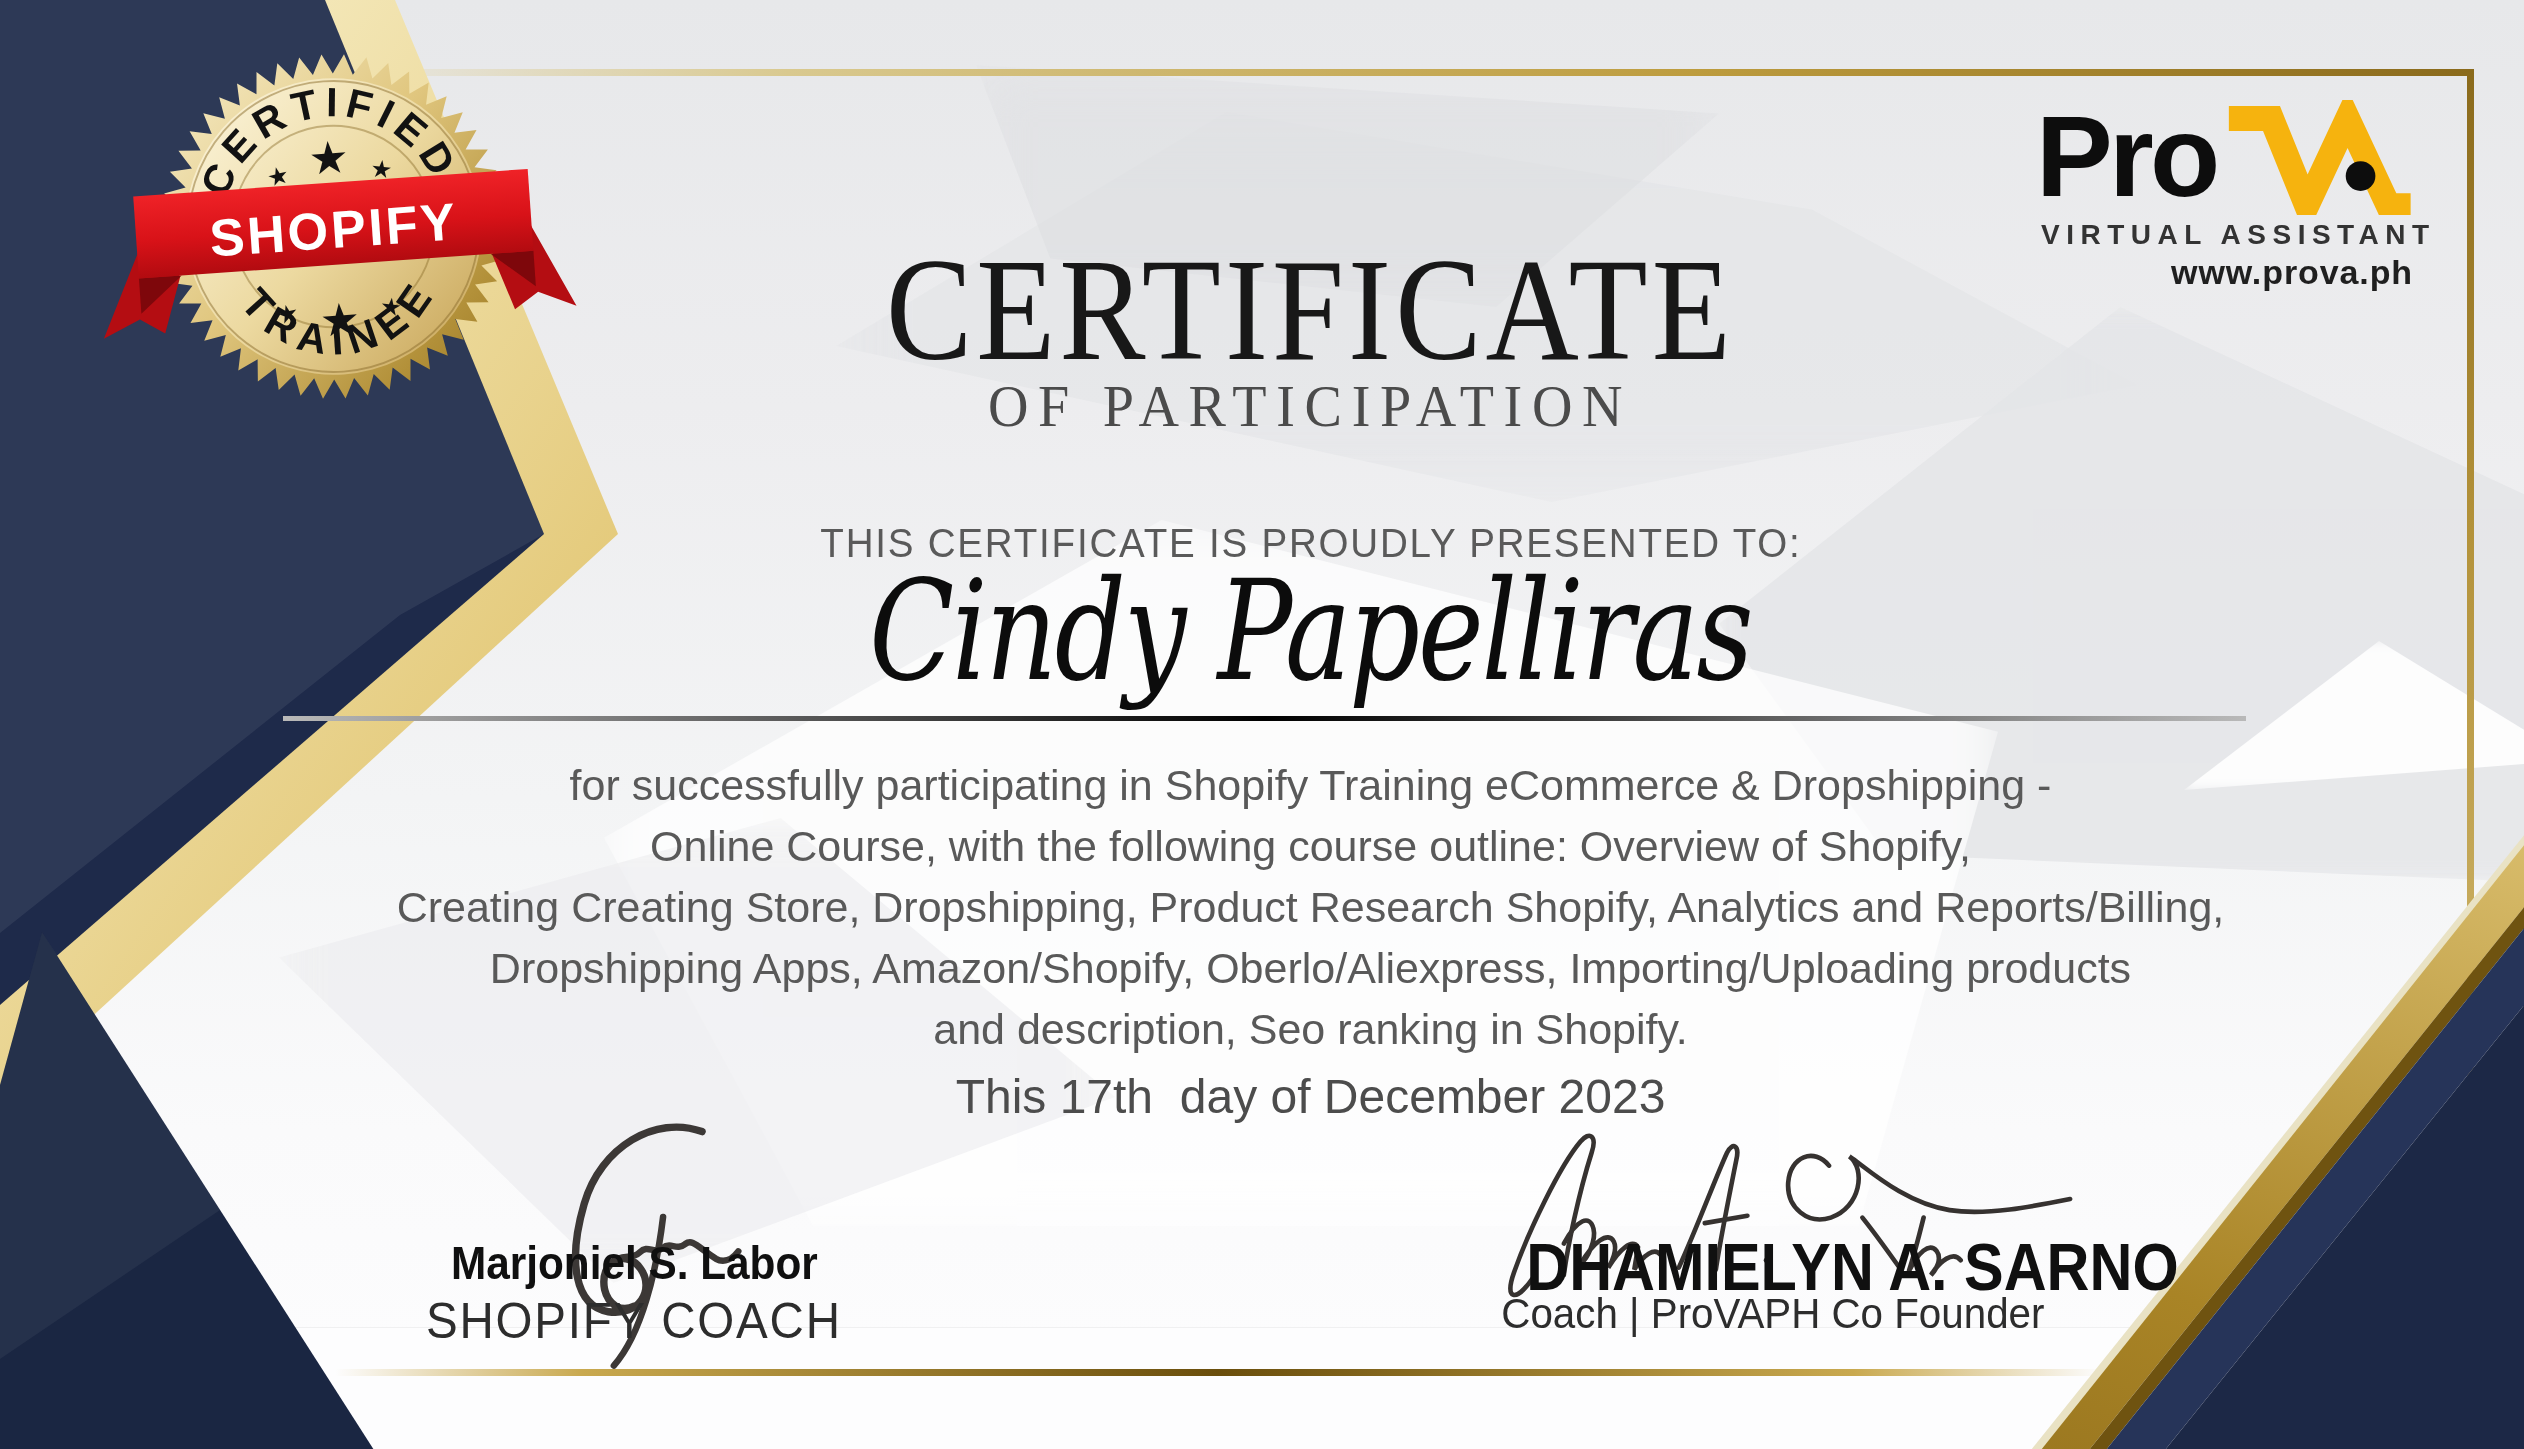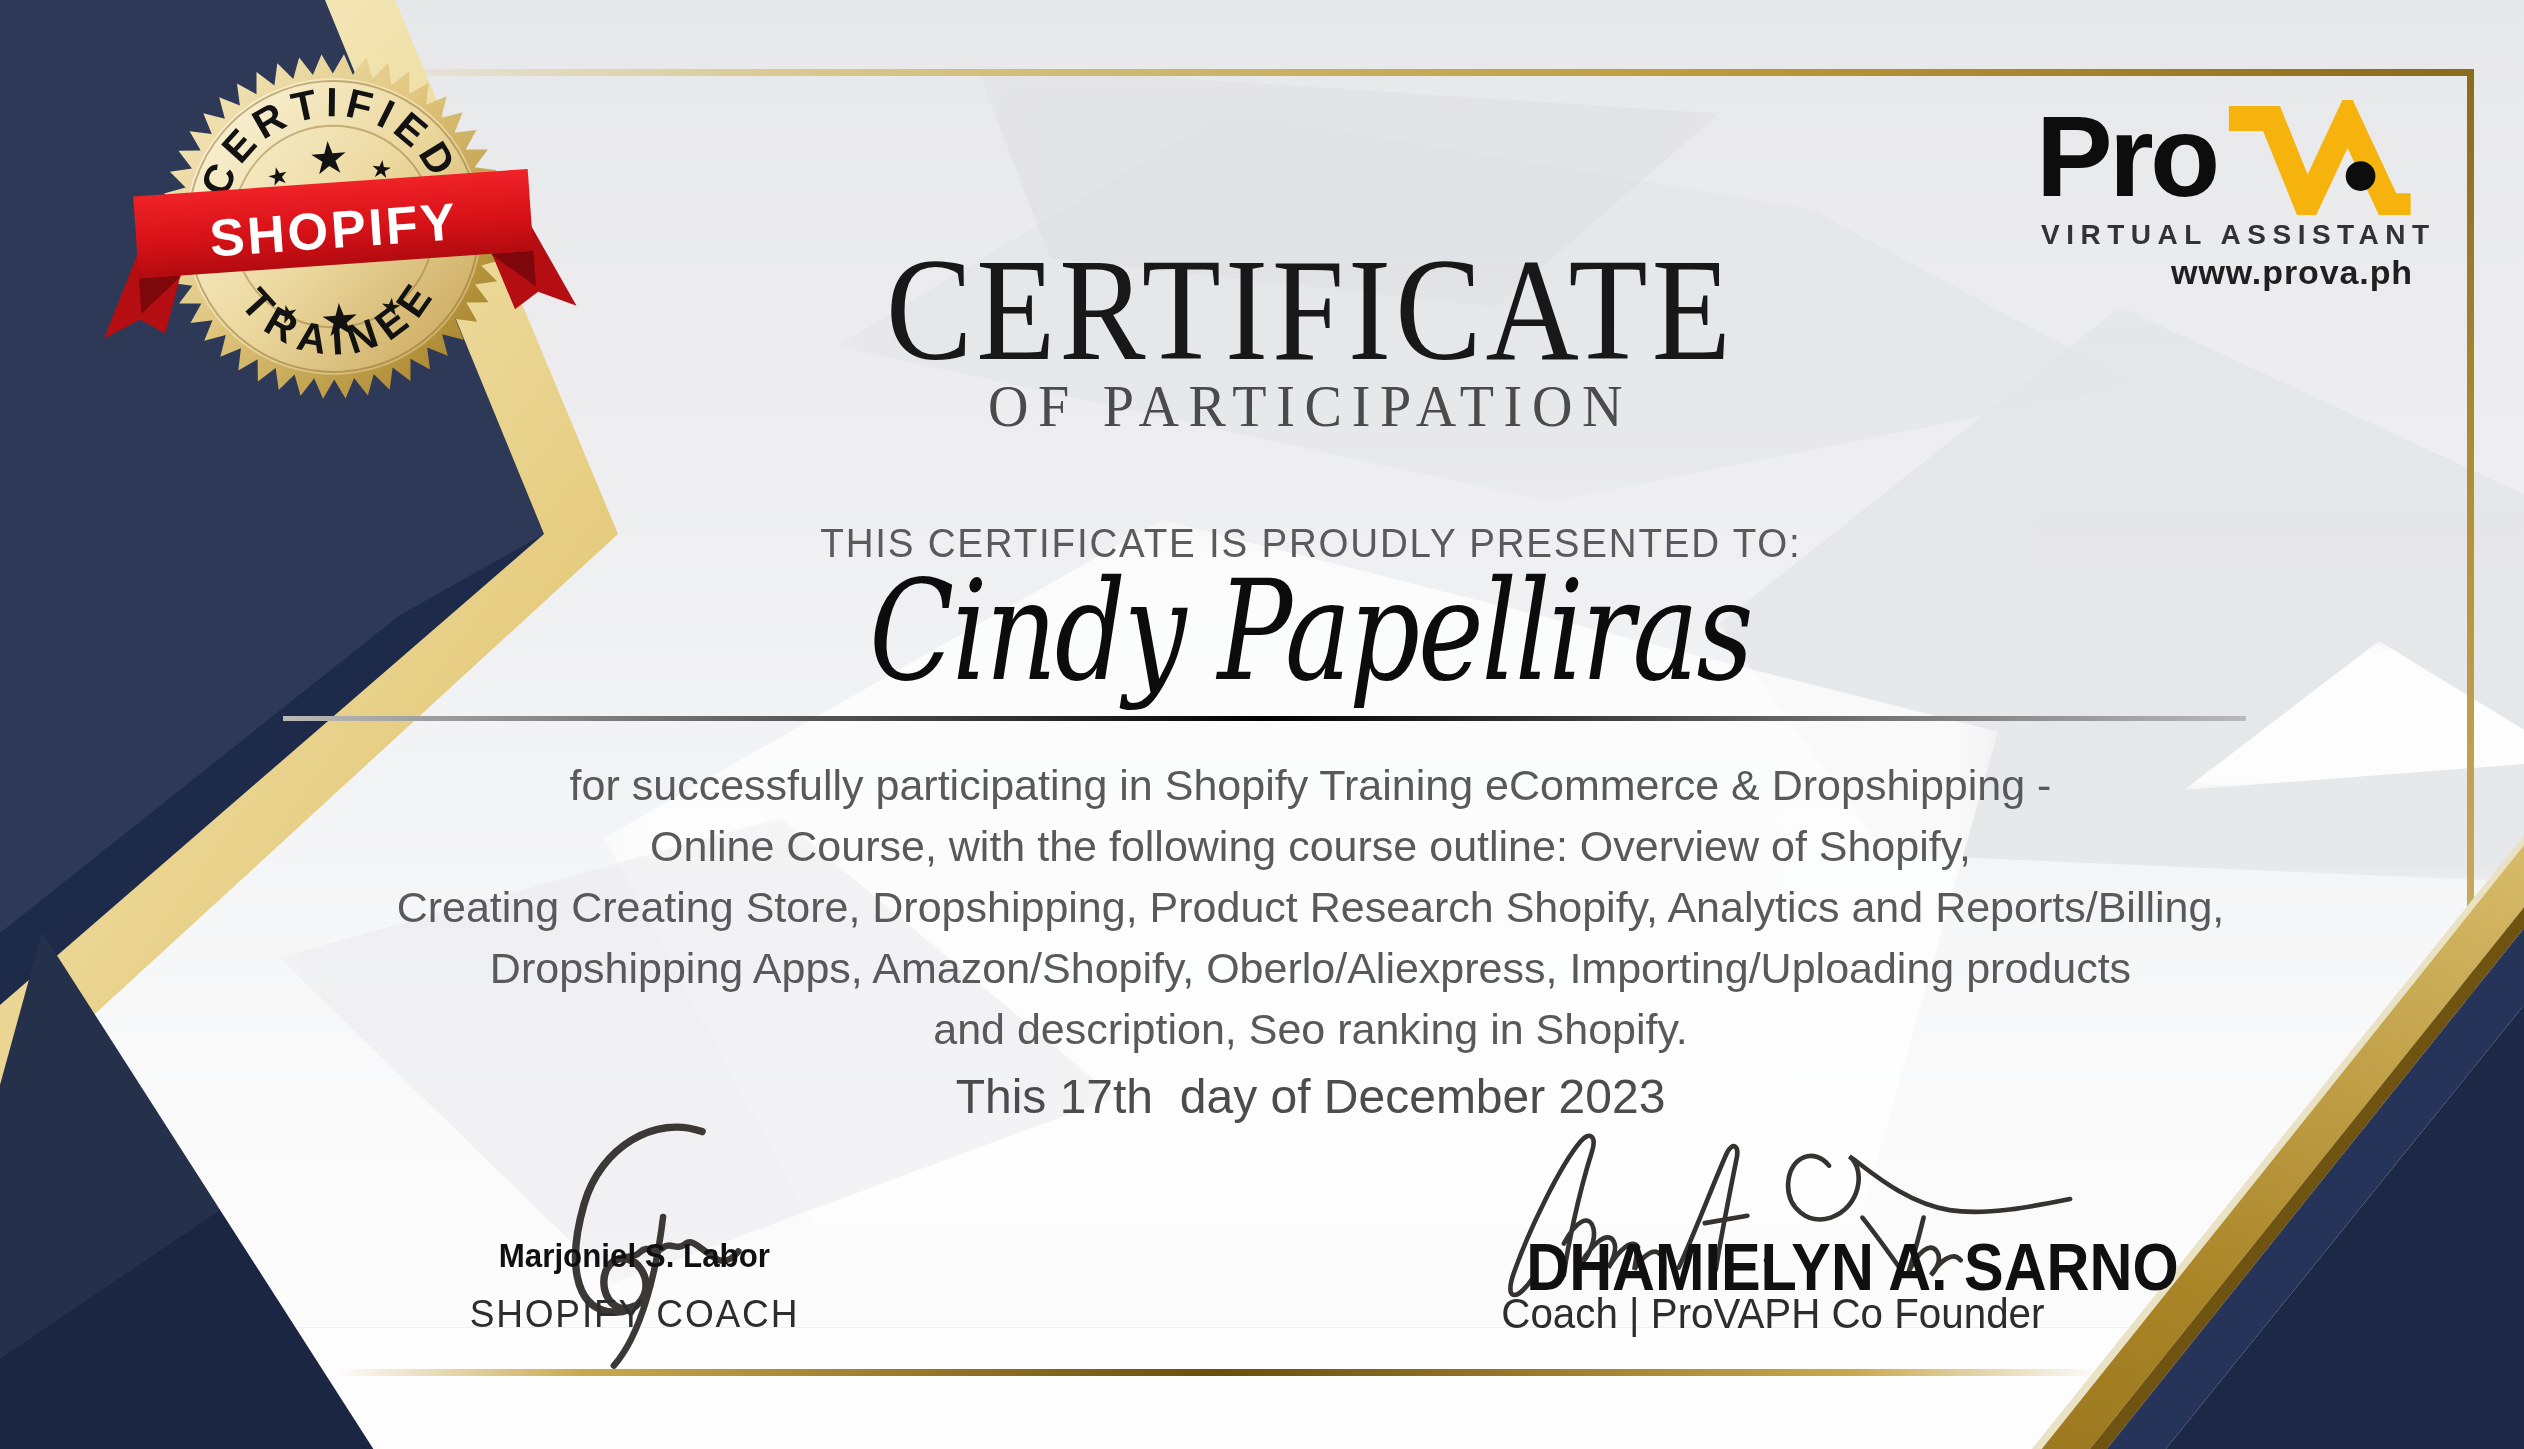--- a/index.html
+++ b/index.html
@@ -74,23 +74,23 @@
   .recipient{top:550px;font-family:"DejaVu Serif",serif;font-style:italic;font-size:139px;color:#0c0c0c;}
   .recipient .line-el{transform:scaleX(.80);letter-spacing:-2.8px;}
   .name-rule{left:283px;top:716px;width:1963px;height:4.6px;
       background:linear-gradient(90deg,#b9b9b9,#4a4a4a 30%,#000 50%,#4a4a4a 70%,#b9b9b9);}
   .bodytext{top:755px;font-size:43px;line-height:61px;color:#595959;}
   .bodytext div{white-space:nowrap;}
   .dateline{top:1069px;font-size:48px;color:#4c4c4c;white-space:pre;}
   
   .sig-name{font-weight:bold;color:#101010;white-space:nowrap;text-align:center;}
   .sig-title{color:#2d2d2d;white-space:nowrap;text-align:center;}
-  .sig-left-name{left:355px;top:1236px;width:558px;font-size:34px;}
+  .sig-left-name{left:355px;top:1236px;width:558px;font-size:46px;}
   .sig-left-name .line-el{transform:scaleX(.92);}
-  .sig-left-title{left:355px;top:1292px;width:558px;font-size:39px;letter-spacing:1.9px;}
+  .sig-left-title{left:355px;top:1292px;width:558px;font-size:50px;letter-spacing:1.9px;}
   .sig-left-title .line-el{transform:scaleX(.95);}
   .sig-right-name{left:1490px;top:1229px;width:558px;font-size:66px;}
   .sig-right-name .line-el{transform:scaleX(.90);}
   .sig-right-title{left:1490px;top:1290px;width:558px;font-size:42px;}
   .sig-right-title .line-el{transform:scaleX(.96);}
   .sig-svg{pointer-events:none;}
 </style>
 </head>
 <body>
 

